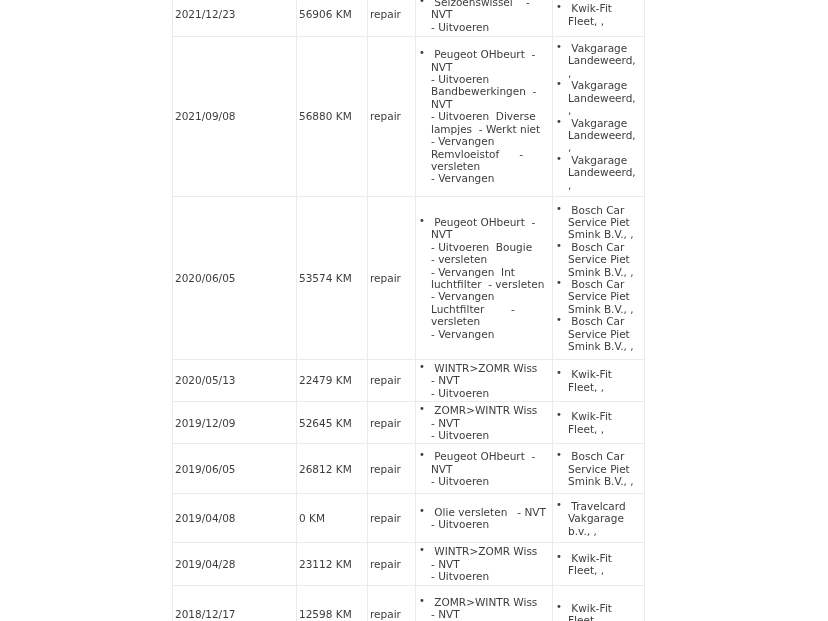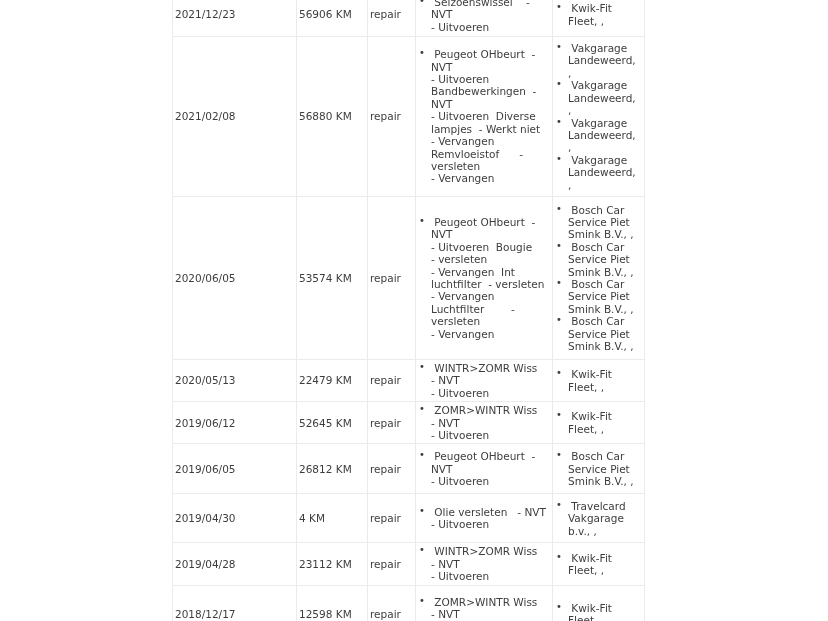--- a/index.html
+++ b/index.html
@@ -78,21 +78,21 @@
             </ul>
     </td>
     <td class="c-prov">
       <ul class="blist">
               <li> Kwik-Fit
 Fleet, ,</li>
             </ul>
     </td>
   </tr>
         <tr style="height: 160px;">
-    <td class="c-date">2021/02/08</td>
+    <td class="c-date">2021/09/08</td>
     <td class="c-km">56880 KM</td>
     <td class="c-type">repair</td>
     <td class="c-desc">
       <ul class="blist">
               <li> Peugeot OHbeurt  -
 NVT
 - Uitvoeren
 Bandbewerkingen  -
 NVT
 - Uitvoeren  Diverse
@@ -167,21 +167,21 @@
             </ul>
     </td>
     <td class="c-prov">
       <ul class="blist">
               <li> Kwik-Fit
 Fleet, ,</li>
             </ul>
     </td>
   </tr>
         <tr style="height: 37px;">
-    <td class="c-date">2019/06/12</td>
+    <td class="c-date">2019/12/09</td>
     <td class="c-km">52645 KM</td>
     <td class="c-type">repair</td>
     <td class="c-desc">
       <ul class="blist">
               <li> ZOMR&gt;WINTR Wiss
 - NVT
 - Uitvoeren</li>
             </ul>
     </td>
     <td class="c-prov">
@@ -204,22 +204,22 @@
     </td>
     <td class="c-prov">
       <ul class="blist">
               <li> Bosch Car
 Service Piet
 Smink B.V., ,</li>
             </ul>
     </td>
   </tr>
         <tr style="height: 49px;">
-    <td class="c-date">2019/04/30</td>
-    <td class="c-km">4 KM</td>
+    <td class="c-date">2019/04/08</td>
+    <td class="c-km">0 KM</td>
     <td class="c-type">repair</td>
     <td class="c-desc">
       <ul class="blist">
               <li> Olie versleten   - NVT
 - Uitvoeren</li>
             </ul>
     </td>
     <td class="c-prov">
       <ul class="blist">
               <li> Travelcard

